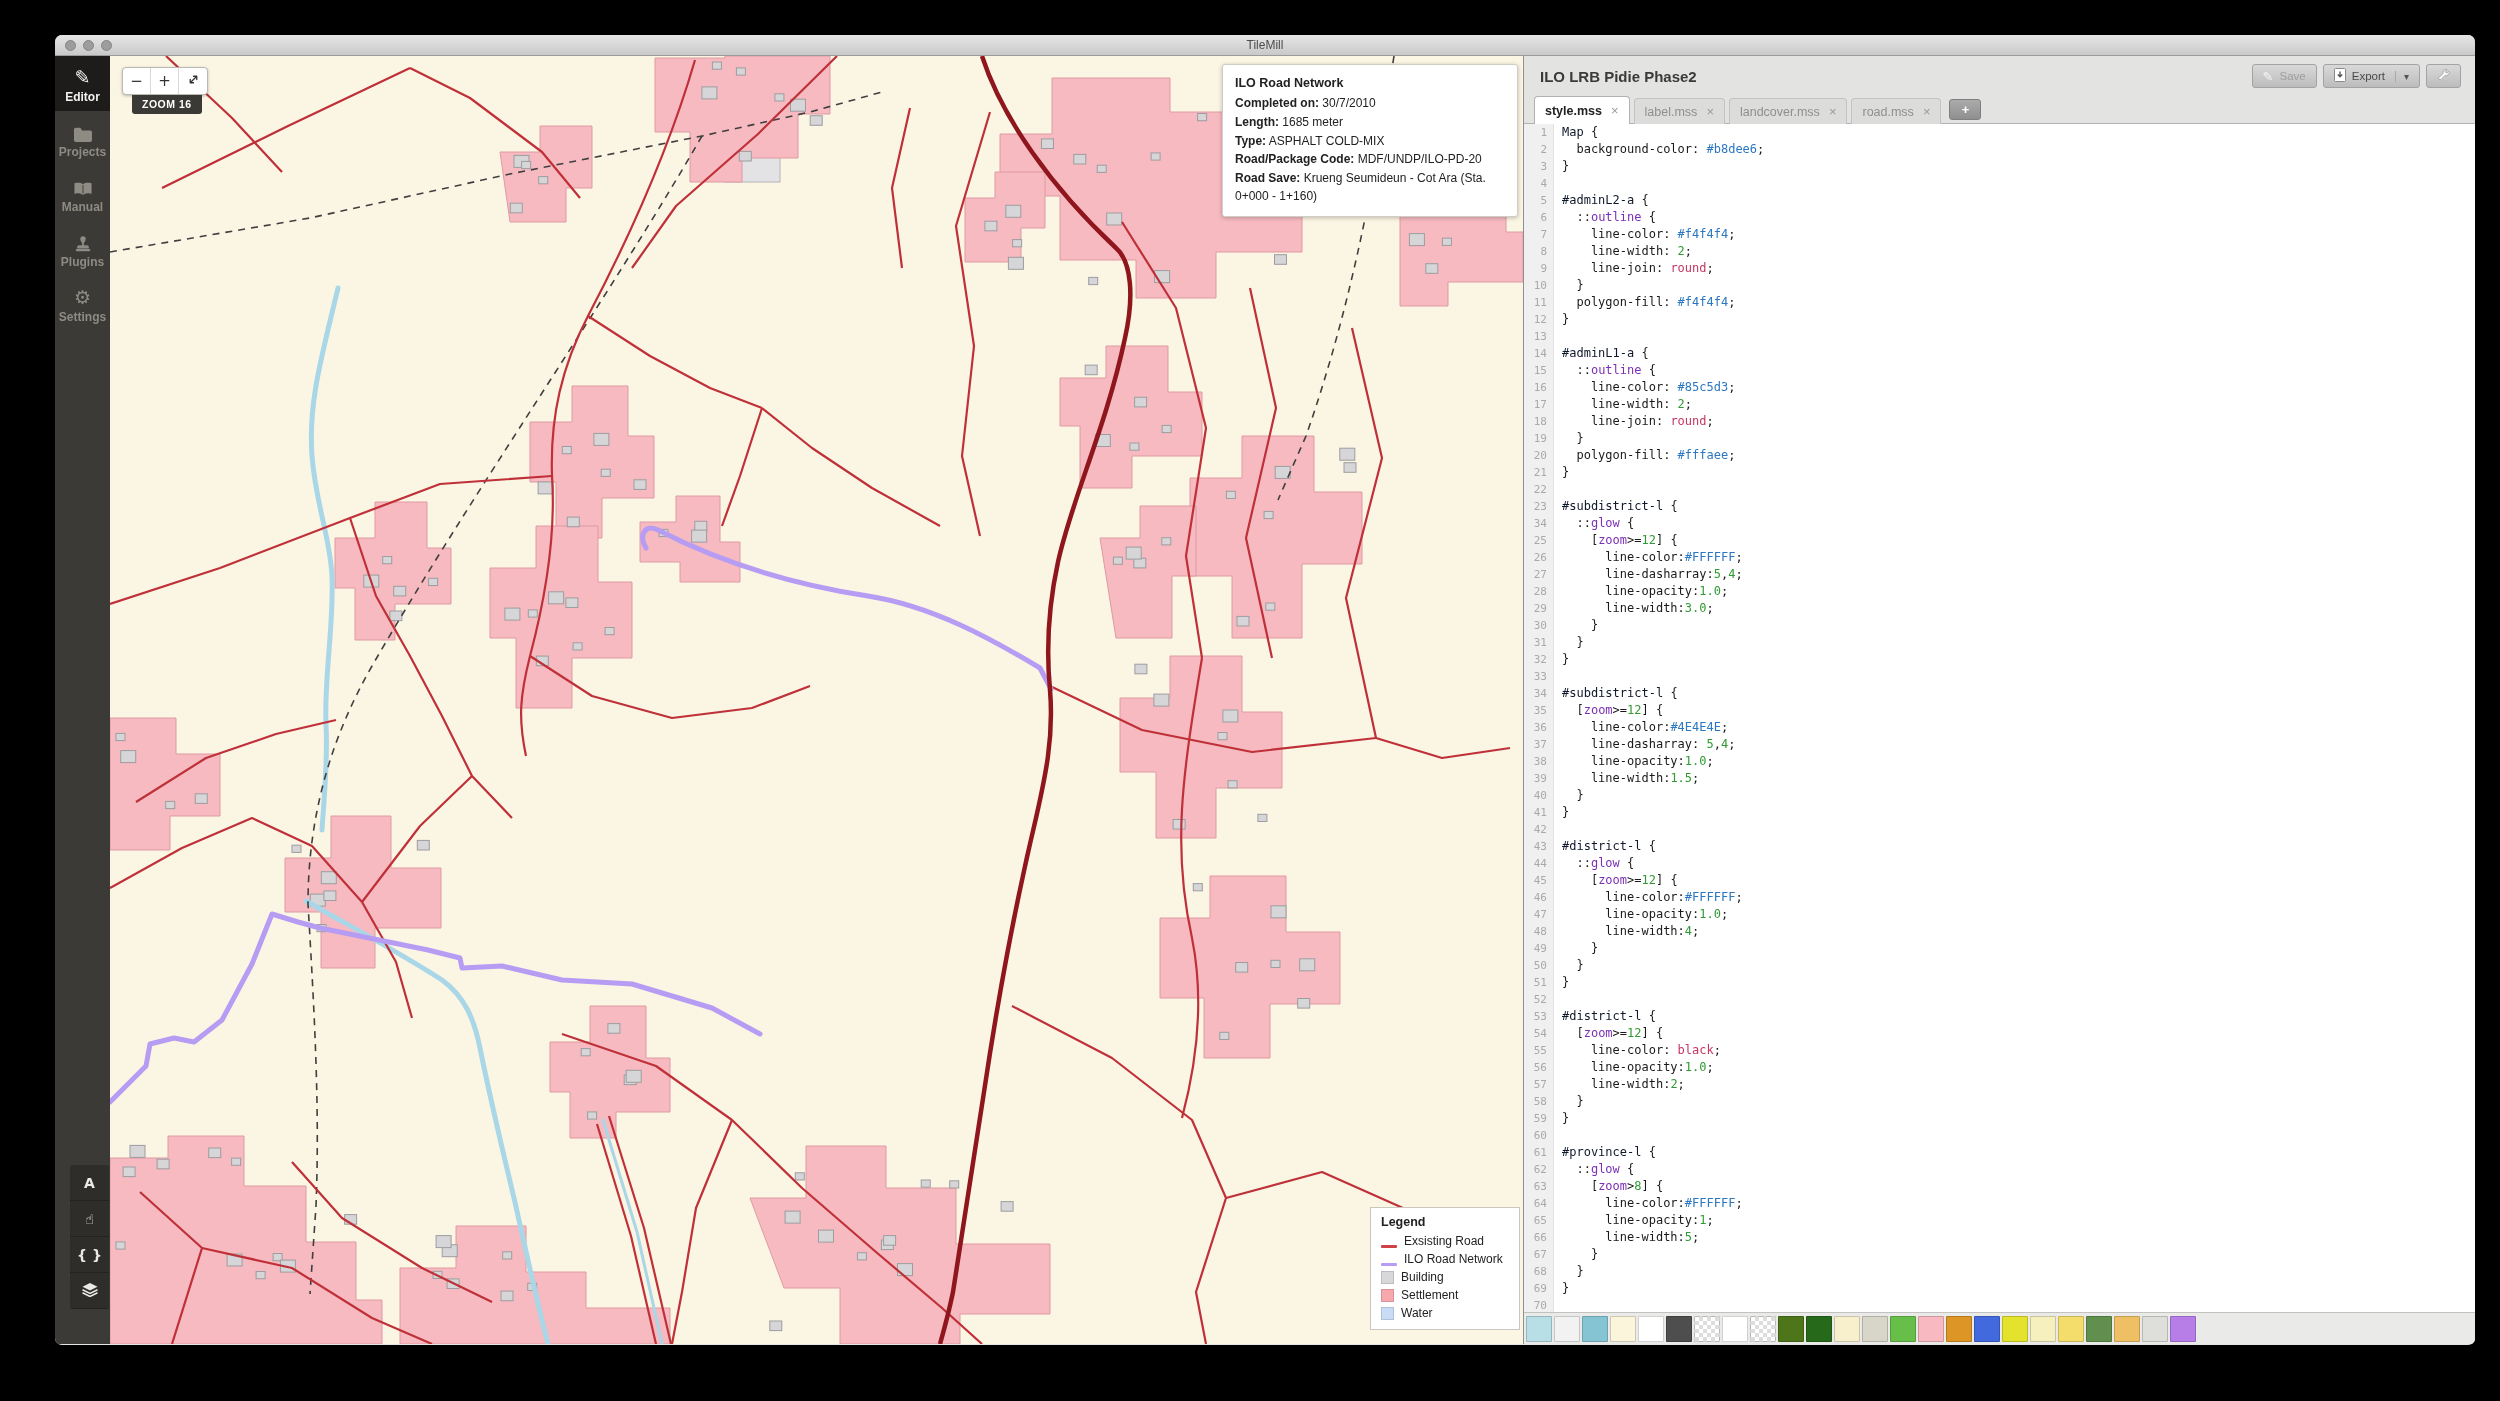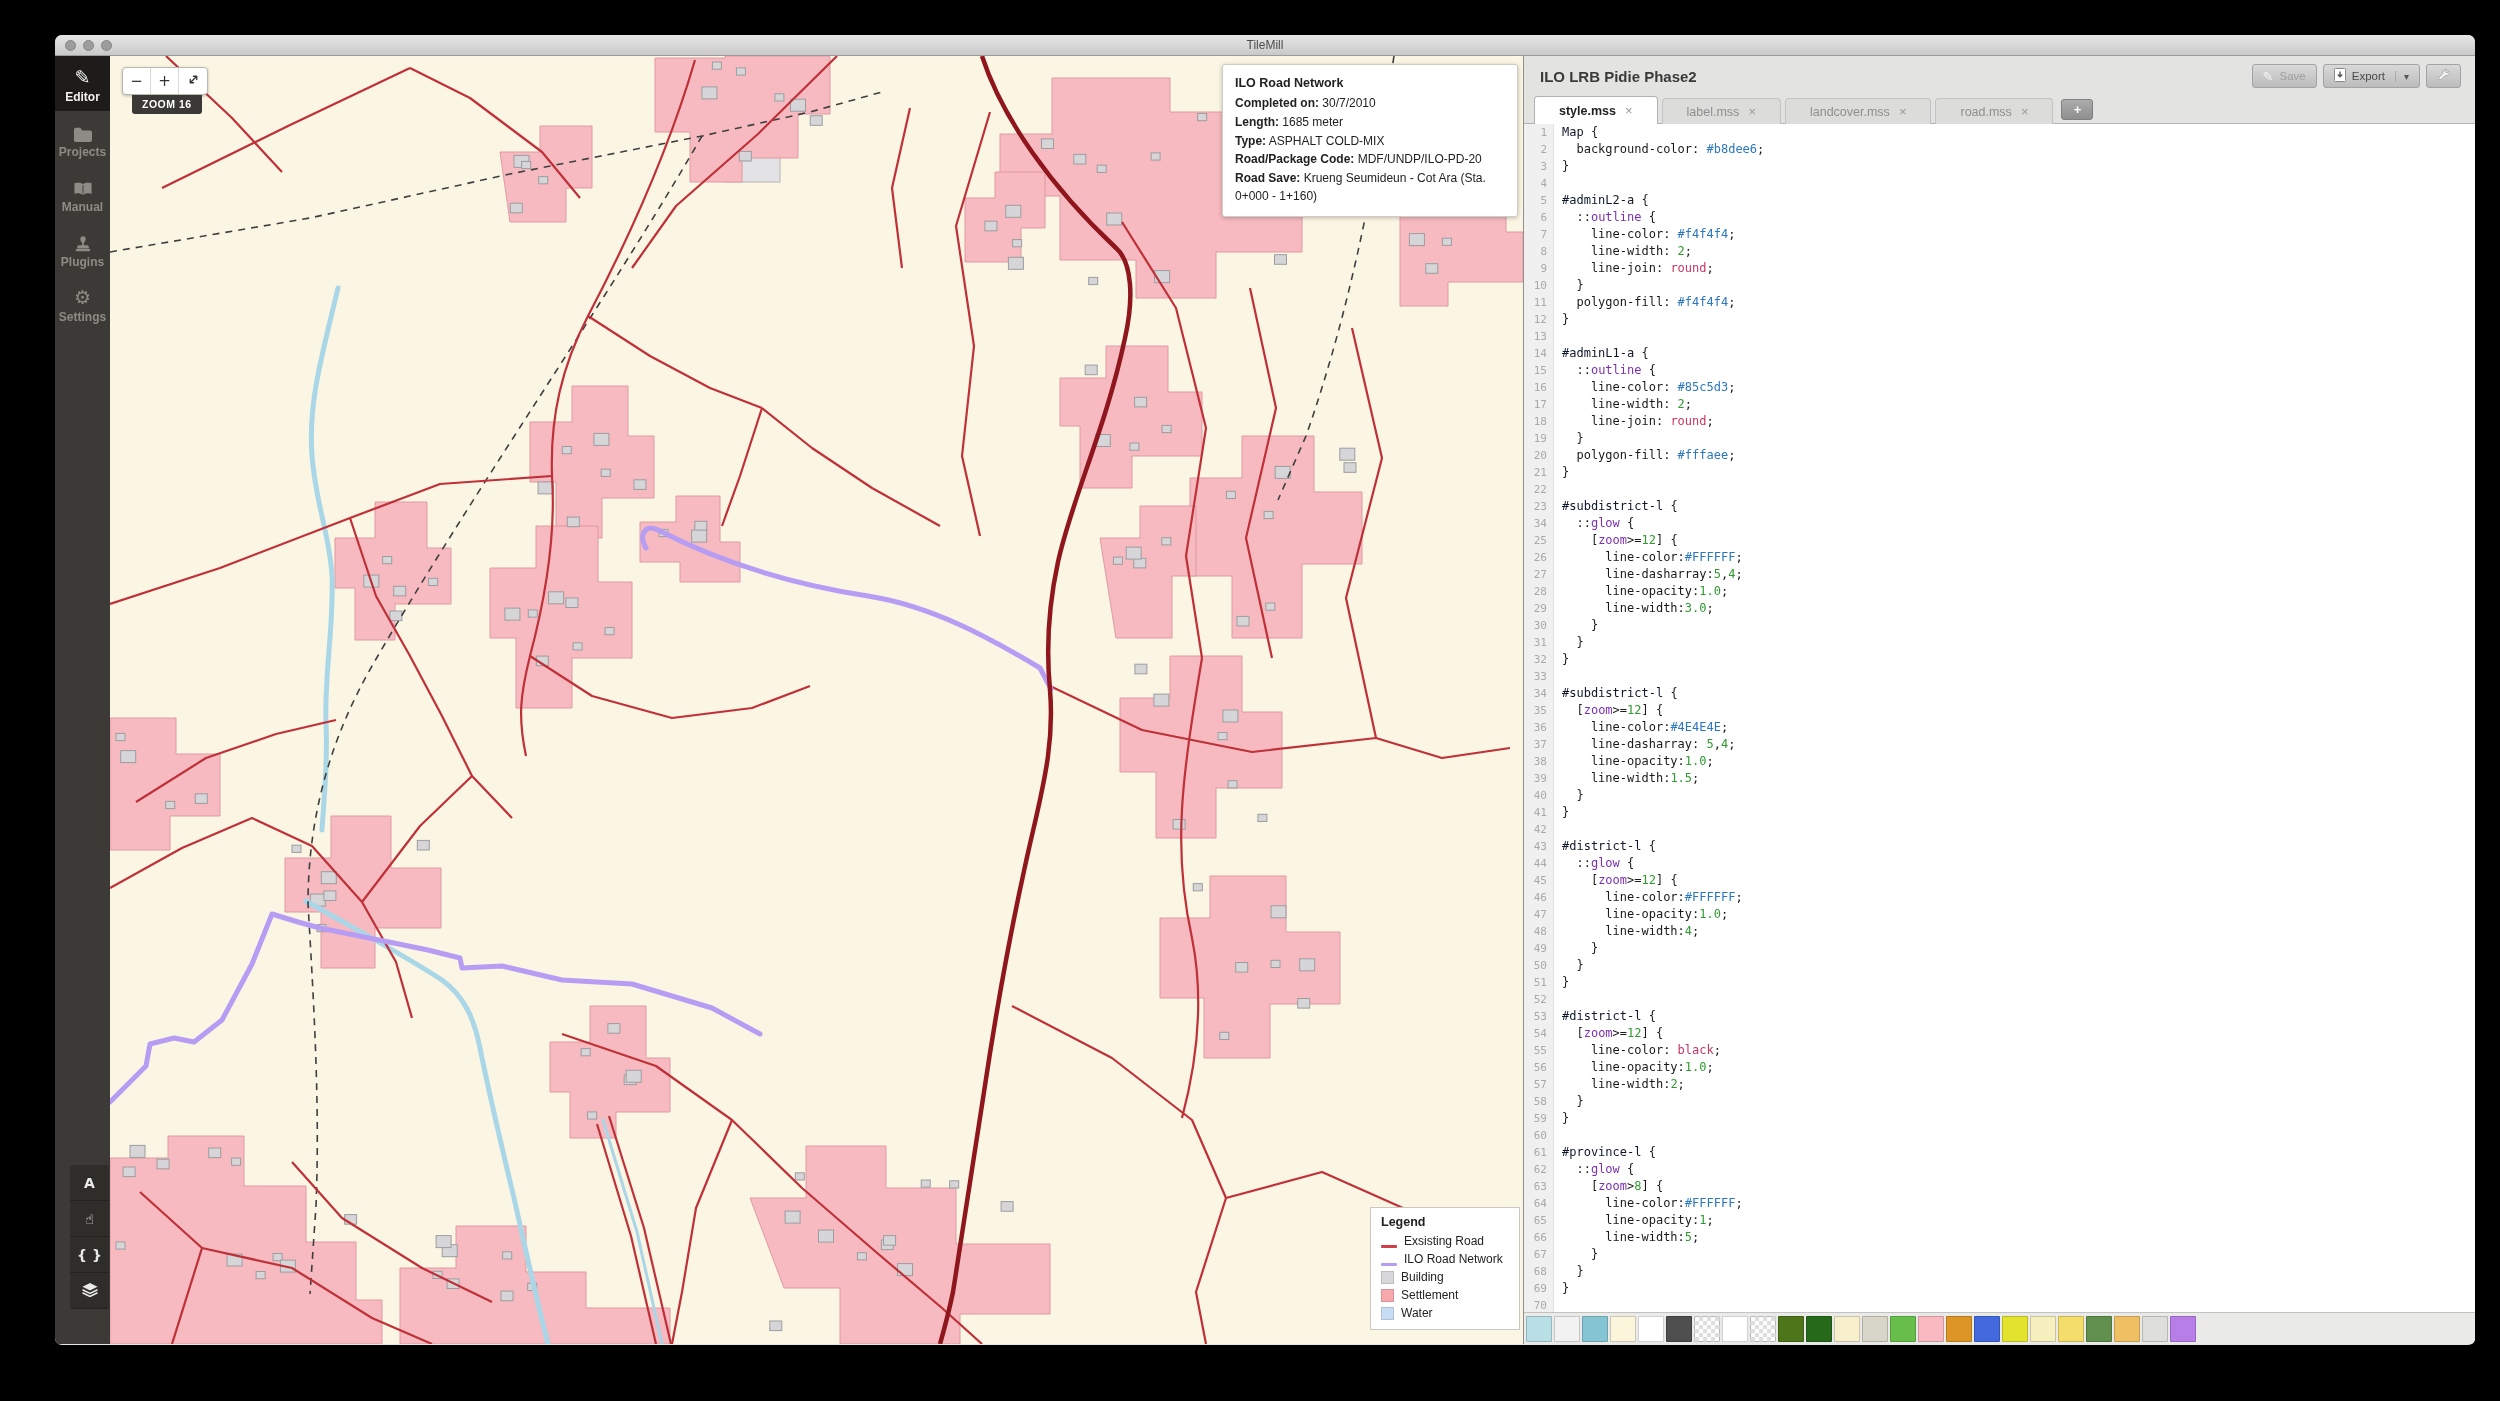--- a/index.html
+++ b/index.html
@@ -53,21 +53,21 @@
   .panel-head { height:40px; display:flex; align-items:center; padding:0 14px 0 16px;gap:10px; }
   .proj-title { font-size:15px; font-weight:bold; color:#3a3a3a; }
   .head-actions { margin-left:auto; display:flex; gap:6px; align-items:center; }
   .pbtn { height:24px; display:flex; align-items:center; gap:6px; padding:0 10px; background:linear-gradient(#d9d9d9,#bcbcbc); border:1px solid #a3a3a3; border-radius:3px; font-size:11.5px; color:#4a4a4a; cursor:pointer; }
   .pbtn.disabled { color:#9e9e9e; }
   .pbtn .pencil { font-family:"DejaVu Sans", sans-serif; color:#f5f5f5; font-size:13px; }
   .pbtn .caret { margin-left:4px; padding-left:8px; border-left:1px solid #a8a8a8; color:#555; font-family:"DejaVu Sans", sans-serif; font-size:10px; }
   .pbtn.iconbtn { padding:0 9px; }
 
   .tabs { display:flex; align-items:flex-end; padding:0 0 0 10px; border-bottom:1px solid #b2b2b2; height:28px; }
-  .tab { display:flex; align-items:center; height:26px; padding:0 24px; margin-right:4px; border:1px solid #c3c3c3; border-bottom:none; border-radius:4px 4px 0 0; background:#dcdcda; color:#8f8f8f; font-size:12.5px; cursor:pointer; position:relative; top:1px; }
+  .tab { display:flex; align-items:center; height:26px; padding:0 10px; margin-right:4px; border:1px solid #c3c3c3; border-bottom:none; border-radius:4px 4px 0 0; background:#dcdcda; color:#8f8f8f; font-size:12.5px; cursor:pointer; position:relative; top:1px; }
   .tab.active { background:#fff; color:#222; font-weight:bold; border-color:#b2b2b2; height:28px; }
   .tab .x { margin-left:9px; color:#999; font-weight:normal; font-size:13px; cursor:pointer; }
   .addtab { width:32px; height:21px; margin-left:4px; margin-bottom:3px; background:linear-gradient(#ababab,#8f8f8f); border:1px solid #7f7f7f; border-radius:3px; color:#fff; font-weight:bold; font-size:13px; display:flex; align-items:center; justify-content:center; cursor:pointer; }
 
   .code { flex:1; background:#fff; overflow:hidden; font-family:"DejaVu Sans Mono", monospace; font-size:12px; line-height:17px; }
   .cl { display:flex; white-space:pre; }
   .ln { flex:0 0 30px; background:#f0f0f0; border-right:1px solid #e2e2e2; color:#a9a9a9; text-align:right; padding-right:6px; font-size:11px; }
   .lc { padding-left:8px; color:#1a1a1a; }
   .tk-s { color:#0f172a; }
   .tk-p { color:#7a2fb4; }

